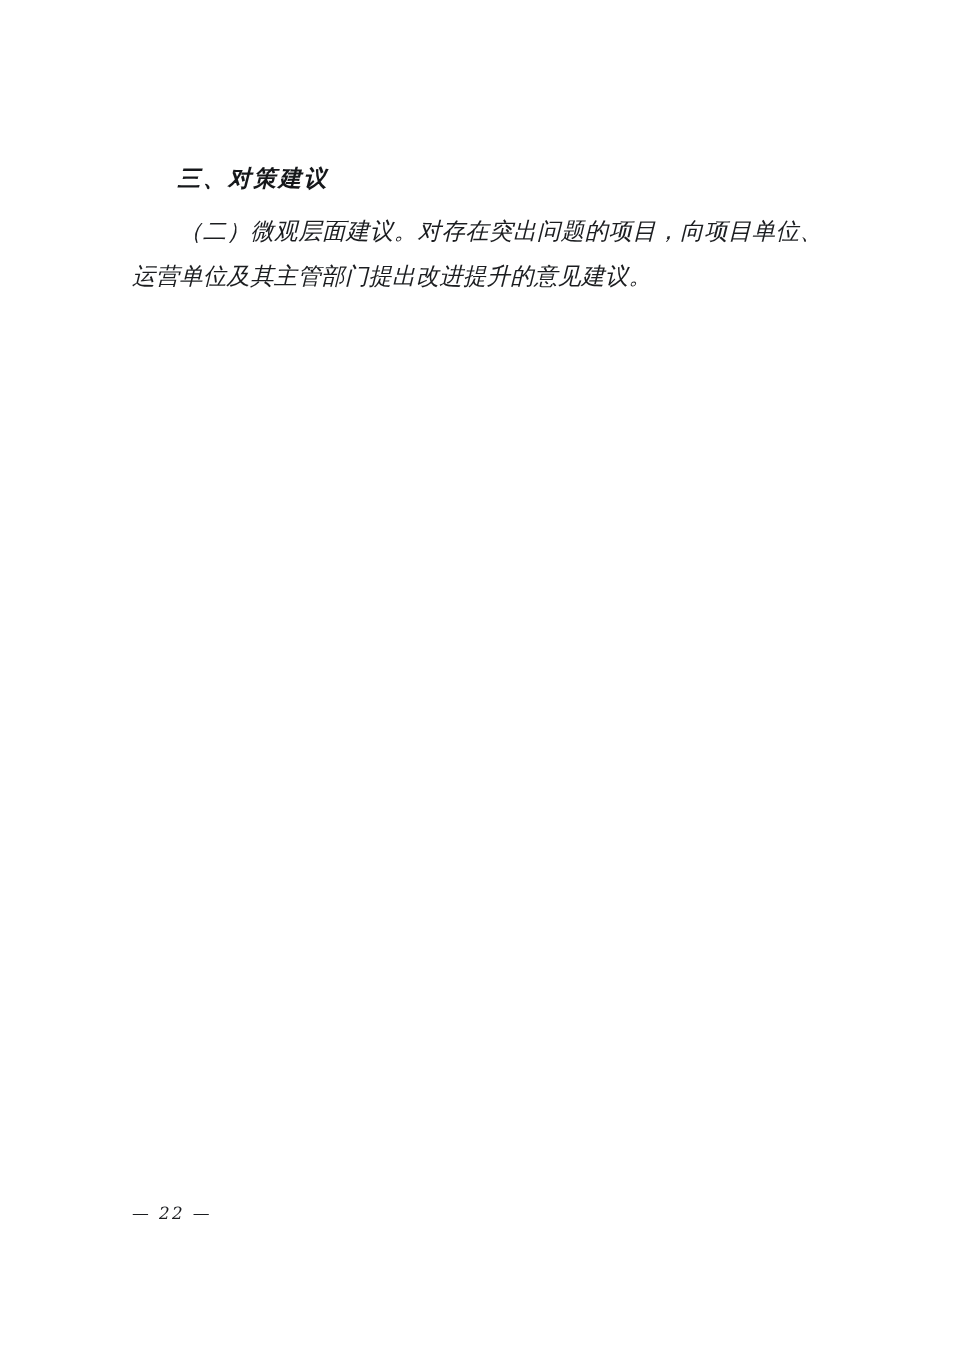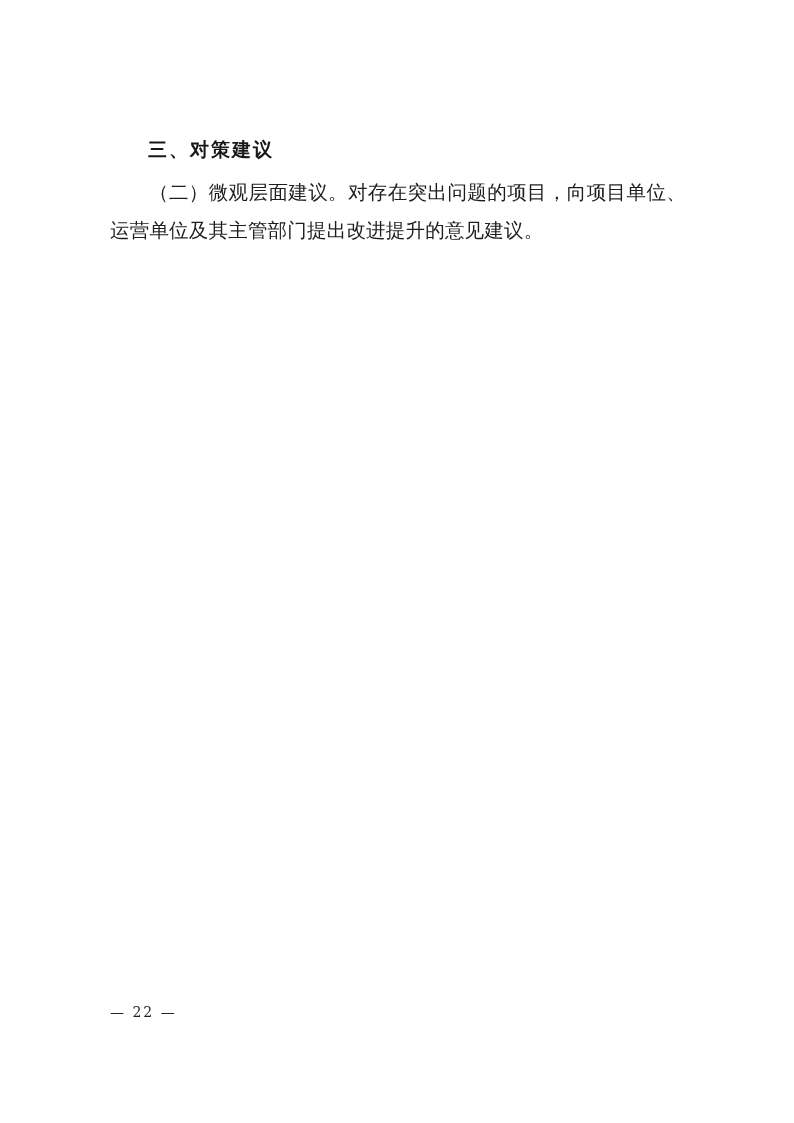--- a/index.html
+++ b/index.html
@@ -15,20 +15,21 @@
     position: relative;
     overflow: hidden;
   }
   .page {
     position: absolute;
     left: 0;
     top: 0;
     width: 794px;
     height: 1123px;
     box-sizing: border-box;
+    font-style: italic;
   }
   .content {
     position: absolute;
     left: 110px;
     top: 130px;
     width: 576px;
   }
   .heading {
     font-size: 19px;
     font-weight: bold;

